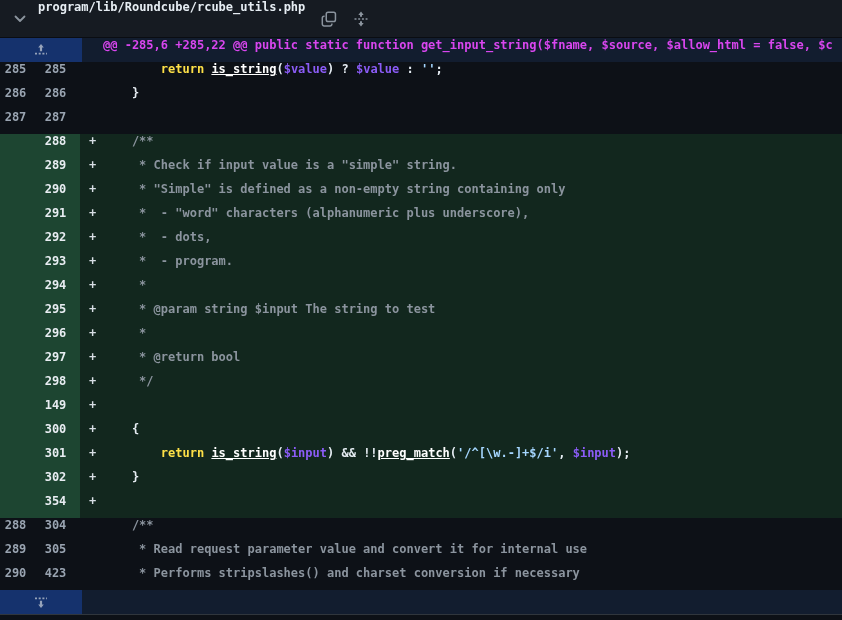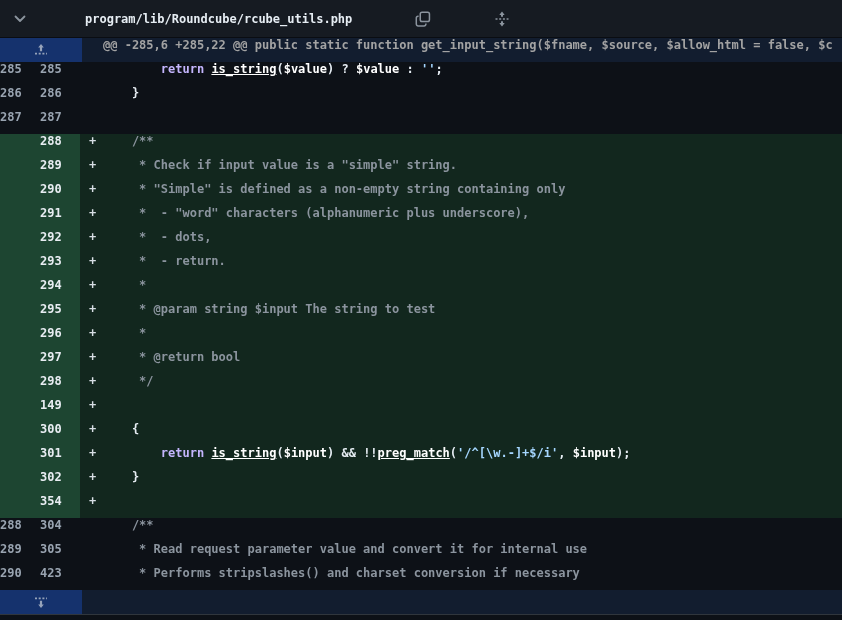--- a/index.html
+++ b/index.html
@@ -5,62 +5,62 @@
   html,body{margin:0;padding:0;}
   body{
     width:842px;height:620px;overflow:hidden;
     background:#0d1117;
     font-family:"DejaVu Sans Mono","Liberation Mono",monospace;
   }
   .file-card{width:842px;height:620px;}
 
   
   .file-header{
-    height:37px;background:#161b22;display:flex;align-items:center;
-    border-bottom:1px solid #0a0d12;box-sizing:content-box;gap:47px;
+    height:37px;background:#161b22;display:flex;
+    border-bottom:1px solid #0a0d12;box-sizing:content-box;
   }
   .chevron-btn{
     background:none;border:none;padding:0;margin-left:13px;cursor:pointer;
     display:flex;align-items:center;
   }
   .file-path{
     margin-left:11px;color:#e6edf3;font:bold 12px "DejaVu Sans Mono",monospace;
     cursor:pointer;
   }
   .hdr-icon{background:none;border:none;padding:0;margin-left:16px;cursor:pointer;display:flex;align-items:center;}
 
   
   .row{
     display:flex;height:24px;line-height:24px;
     font:bold 12px "DejaVu Sans Mono",monospace;
     overflow:hidden;
   }
   .num{
     flex:none;width:40px;box-sizing:border-box;padding-right:9px;
-    text-align:left;color:#99a4b1;cursor:pointer;
+    text-align:center;color:#99a4b1;cursor:pointer;
   }
   .sign{flex:none;width:23px;box-sizing:border-box;padding-left:9px;color:#d7dee4;}
   .code{flex:1;white-space:pre;overflow:hidden;}
 
   .row.ctx{background:#0d1117;}
   .row.add{background:#12271e;}
   .row.add .num{background:#1d4531;color:#e8edf2;}
 
   
   .c-plain{color:#e6edf3;}
-  .c-kw{color:#c4b5fd;margin-top:16px;}
+  .c-kw{color:#fde047;margin-top:16px;}
   .c-fn{color:#ffffff;text-decoration:underline;}
-  .c-var{color:#ffffff;}
+  .c-var{color:#8b5cf6;}
   .c-str{color:#a5d6ff;}
   .c-cmt{color:#8b949e;}
 
   
   .row.hunk{background:#121d2f;}
   .hunk-text{
-    padding-left:21px;color:#a3a3a3;white-space:pre;overflow:hidden;
+    padding-left:21px;color:#d946ef;white-space:pre;overflow:hidden;
     font:bold 12px "DejaVu Sans Mono",monospace;
   }
   .expand-btn{
     flex:none;width:82px;height:24px;background:#15326d;border:none;padding:0;
     display:flex;align-items:center;justify-content:center;cursor:pointer;
   }
   .row.expander{background:#121d2f;border-bottom:1px solid #30363d;}
 </style>
 </head>
 <body>
@@ -145,21 +145,21 @@
       <div class="row add">
     <span class="num old"></span>
     <span class="num new">292</span>
     <span class="sign">+</span>
     <span class="code"><span class="c-cmt">     *  - dots,</span></span>
   </div>
       <div class="row add">
     <span class="num old"></span>
     <span class="num new">293</span>
     <span class="sign">+</span>
-    <span class="code"><span class="c-cmt">     *  - return.</span></span>
+    <span class="code"><span class="c-cmt">     *  - program.</span></span>
   </div>
       <div class="row add">
     <span class="num old"></span>
     <span class="num new">294</span>
     <span class="sign">+</span>
     <span class="code"><span class="c-cmt">     *</span></span>
   </div>
       <div class="row add">
     <span class="num old"></span>
     <span class="num new">295</span>

